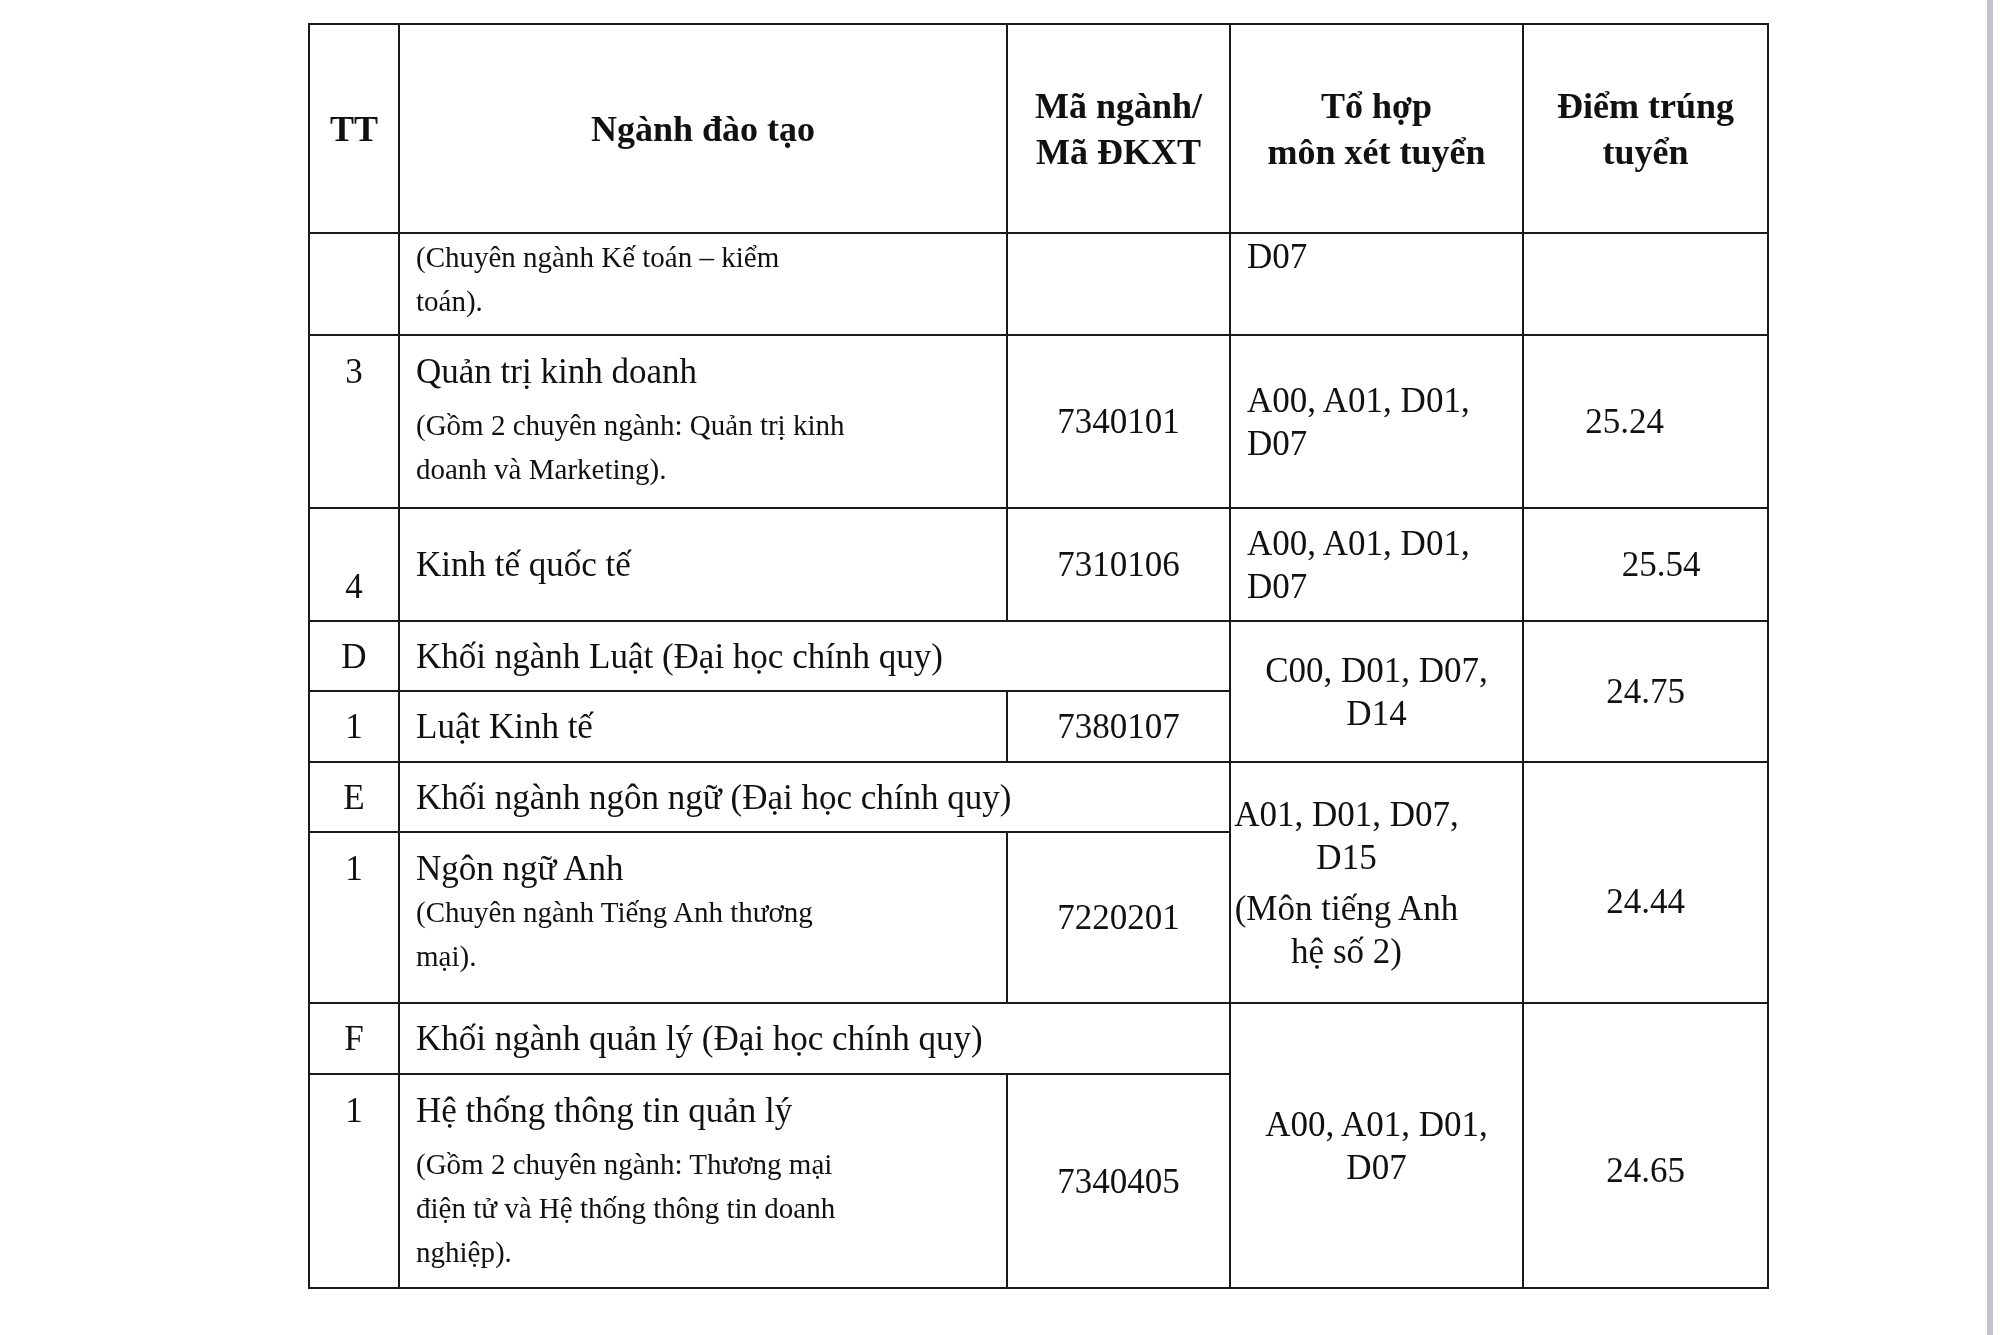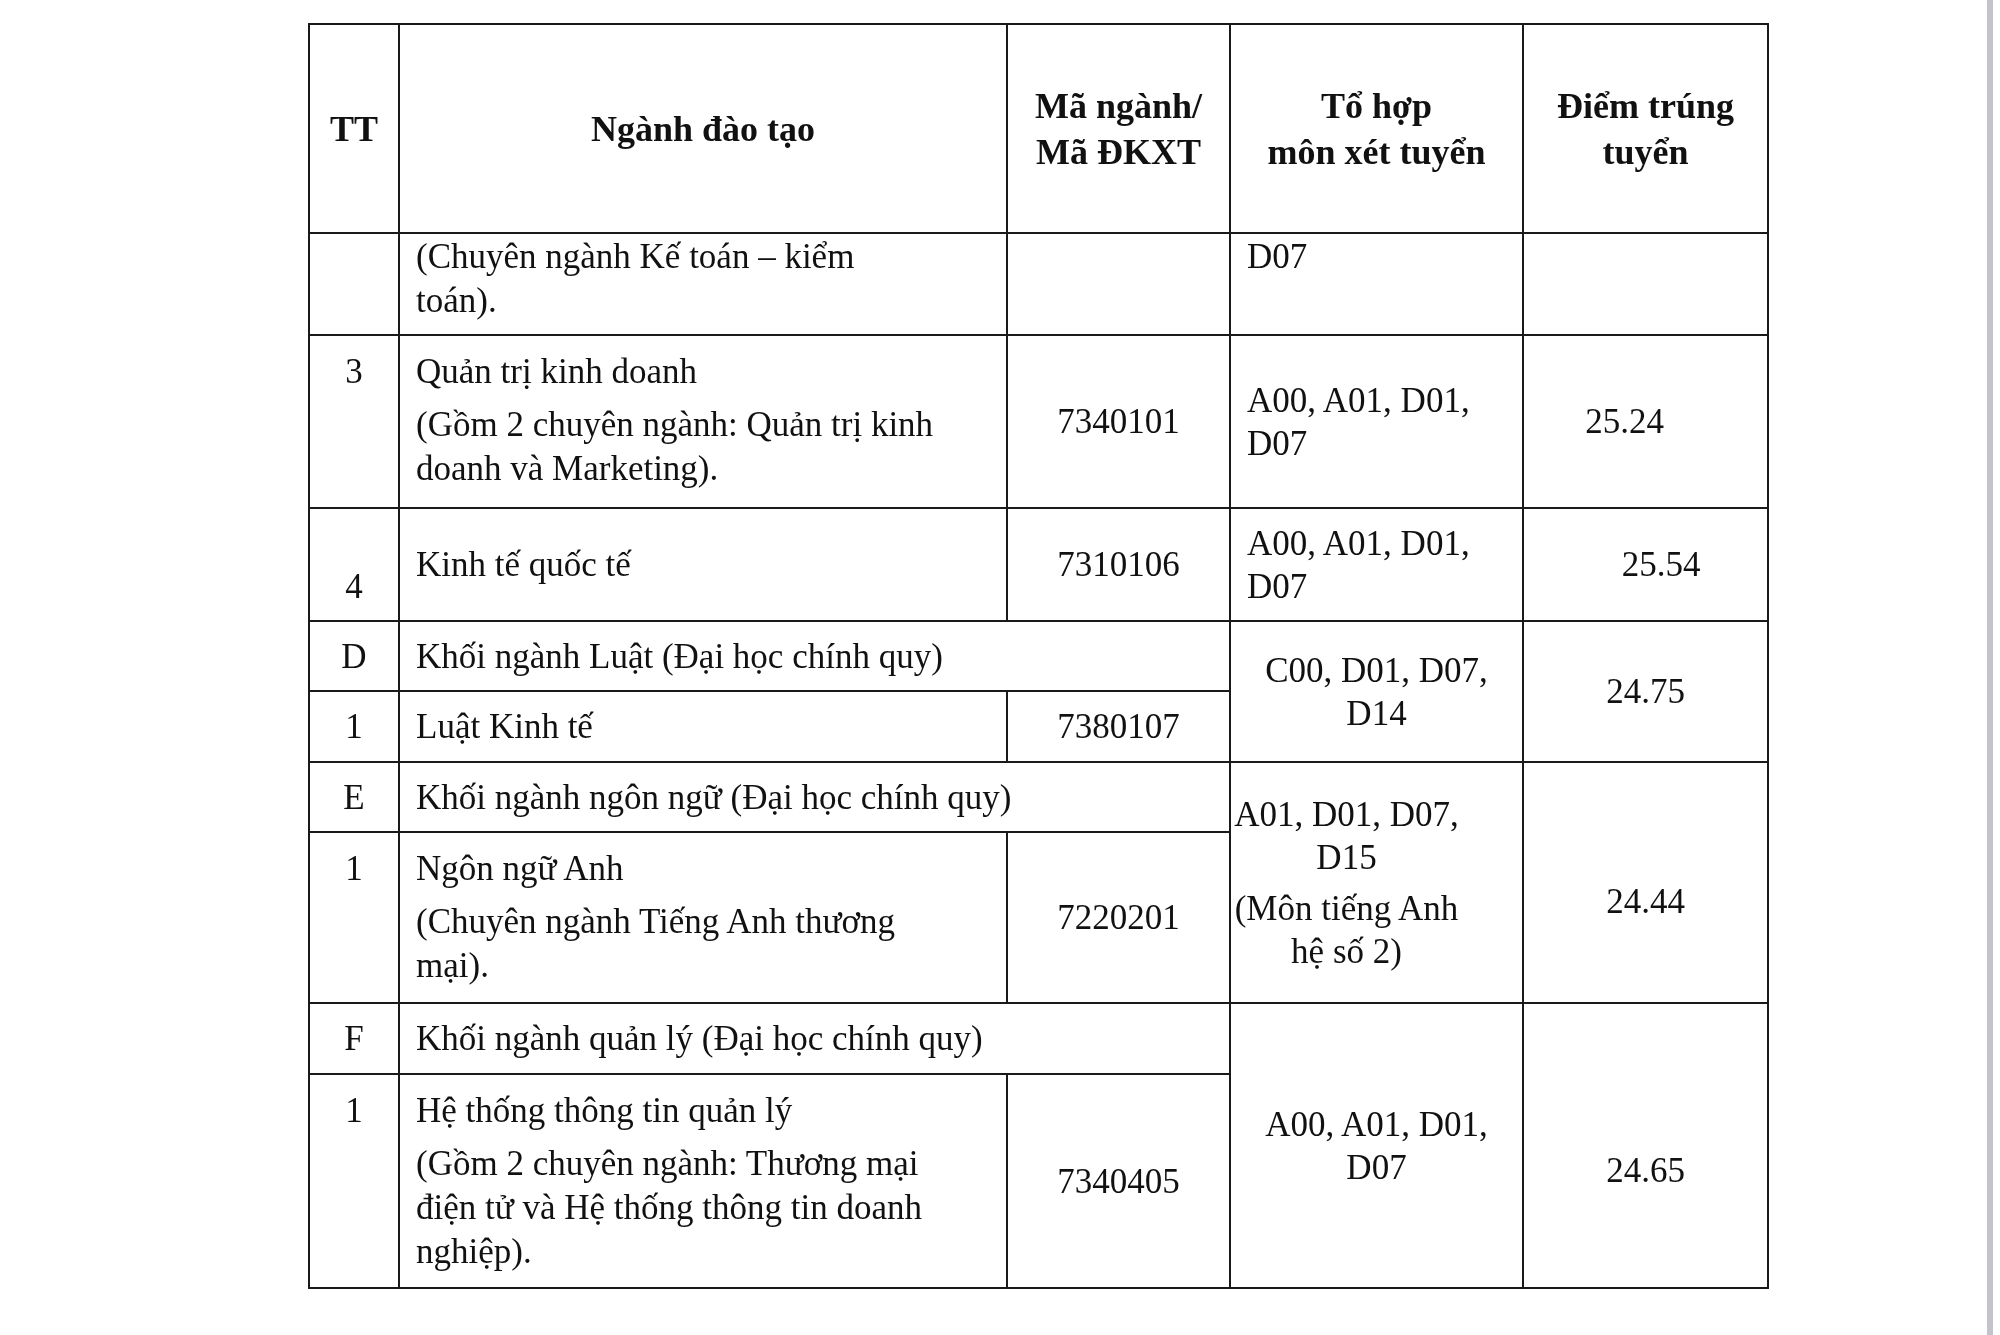--- a/index.html
+++ b/index.html
@@ -5,21 +5,21 @@
   html, body { margin: 0; padding: 0; }
   body { width: 2000px; height: 1335px; background: #ffffff; position: relative; overflow: hidden;
          font-family: "Liberation Serif", "DejaVu Serif", serif; color: #111; }
   .edge { position: absolute; left: 1987px; top: 0; width: 6px; height: 1335px; background: #c4c3cc; }
   .line { position: absolute; background: #1a1a1a; }
   .cell { position: absolute; box-sizing: border-box; font-size: 35px; line-height: 43px; }
   .b { font-weight: normal; }
   .c { text-align: center; }
   .vc { display: flex; flex-direction: column; justify-content: center; }
   .hd { font-weight: bold; font-size: 36px; line-height: 46px; text-align: center; display:flex; align-items:center; justify-content:center; }
-  .sub { font-size: 35px; line-height: 44px; }
+  .sub { font-size: 29px; line-height: 44px; }
 </style>
 </head>
 <body>
 
 <div class="edge"></div>
 
 <div>
 
   <div class="line" style="left:308px;top:23px;width:1461px;height:2px"></div>
   <div class="line" style="left:308px;top:232px;width:1461px;height:2px"></div>
@@ -124,21 +124,21 @@
     </div>
 
   <div class="cell b c vc" style="left:310px;top:763px;width:88px;height:68px">
       <span>E</span>
     </div>
   <div class="cell b vc" style="left:416px;top:763px;width:800px;height:68px">
       <span>Khối ngành ngôn ngữ (Đại học chính quy)</span>
     </div>
   <div class="cell c" style="left:310px;top:847px;width:88px">1</div>
   <div class="cell" style="left:416px;top:847px;width:585px">
-    <div class="b" style="margin-bottom:10px">Ngôn ngữ Anh</div>
+    <div class="b" style="">Ngôn ngữ Anh</div>
     <div class="sub">(Chuyên ngành Tiếng Anh thương</div>
     <div class="sub">mại).</div>
   </div>
   <div class="cell b c vc" style="left:1008px;top:833px;width:221px;height:169px">
       <span>7220201</span>
     </div>
   <div class="cell c vc" style="left:1231px;top:763px;width:231px;height:239px">
     <div>A01, D01, D07,</div>
     <div style="margin-bottom:8px">D15</div>
     <div>(Môn tiếng Anh</div>

